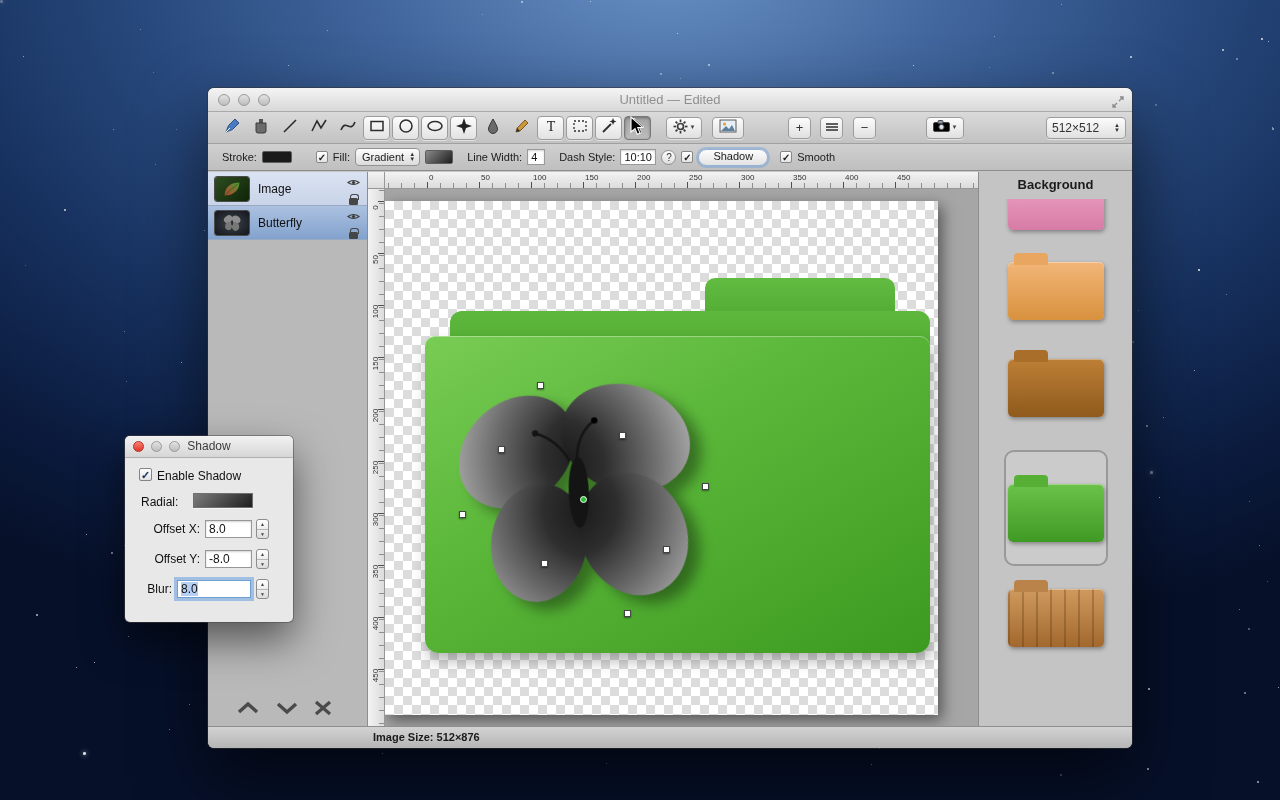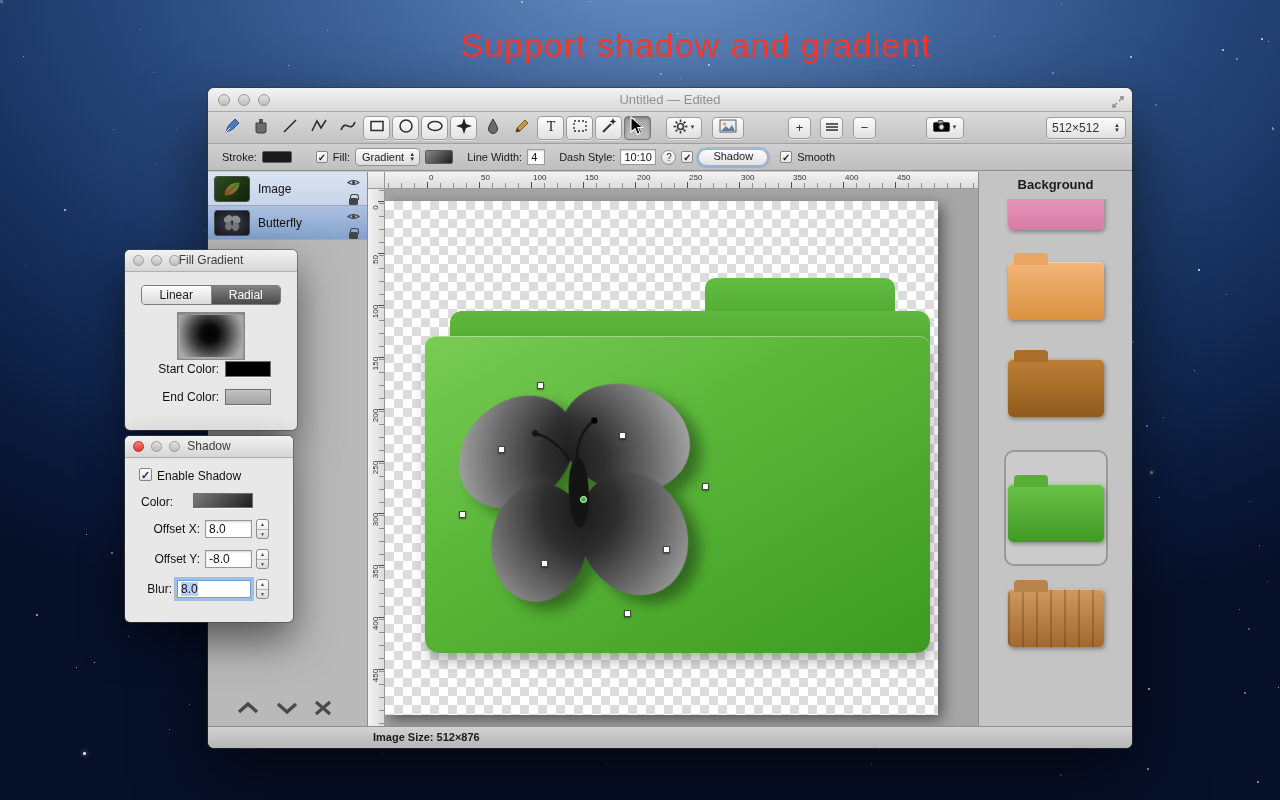--- a/index.html
+++ b/index.html
@@ -328,21 +328,20 @@
       <div class="star big" style="left: 830px; top: 610px; width: 2.5px; height: 2.5px; opacity: 0.47;"></div>
       <div class="star" style="left: 1020px; top: 156px; width: 1.6px; height: 1.6px; opacity: 0.84;"></div>
       <div class="star" style="left: 1272px; top: 127px; width: 1px; height: 1px; opacity: 0.61;"></div>
       <div class="star" style="left: 133px; top: 525px; width: 1px; height: 1px; opacity: 0.38;"></div>
       <div class="star" style="left: 336px; top: 548px; width: 1.6px; height: 1.6px; opacity: 0.75;"></div>
       <div class="star" style="left: 601px; top: 597px; width: 1px; height: 1px; opacity: 0.52;"></div>
       <div class="star" style="left: 755px; top: 672px; width: 1px; height: 1px; opacity: 0.89;"></div>
       <div class="star" style="left: 971px; top: 374px; width: 1.6px; height: 1.6px; opacity: 0.66;"></div>
       <div class="star" style="left: 1249px; top: 501px; width: 1px; height: 1px; opacity: 0.43;"></div>
     </div>
-  <div class="caption">Support shadow and gradient</div>
 
   <div class="window">
     <div class="titlebar">
       <div class="traffic">
         <div class="tl"></div>
         <div class="tl"></div>
         <div class="tl"></div>
       </div>
       <div class="wtitle">Untitled — Edited</div>
       <span class="fs-icon">
@@ -686,55 +685,34 @@
             </div>
           </div>
       </div>
     </div>
 
     <div class="statusbar">
       <span>Image Size: 512×876</span>
     </div>
   </div>
 
-  <div class="fpanel" id="gradient-panel">
-    <div class="ptitle">
-      <div class="traffic">
-        <div class="tl"></div>
-        <div class="tl"></div>
-        <div class="tl"></div>
-      </div>
-      <span>Fill Gradient</span>
-    </div>
-    <div class="seg">
-      <div class="seg-item off">Linear</div>
-      <div class="seg-item on">Radial</div>
-    </div>
-    <div class="gwell">
-      <div class="gwell-grad"></div>
-    </div>
-    <div class="g-label" style="top:112px;">Start Color:</div>
-    <div class="cswatch" style="top:111px;background:#000;"></div>
-    <div class="g-label" style="top:140px;">End Color:</div>
-    <div class="cswatch" style="top:139px;background:linear-gradient(#c2c2c2,#a5a5a5);"></div>
-  </div>
 
   <div class="fpanel" id="shadow-panel">
     <div class="ptitle">
       <div class="traffic">
         <div class="tl red"></div>
         <div class="tl"></div>
         <div class="tl"></div>
       </div>
       <span>Shadow</span>
     </div>
     <div class="scheck" style="position:absolute;left:14px;top:32px;">✓</div>
     <div class="s-label" style="left:32px;top:33px;">Enable Shadow</div>
 
-    <div class="s-label" style="left:16px;top:59px;">Color:</div>
+    <div class="s-label" style="left:16px;top:59px;">Radial:</div>
     <div class="cswatch" style="left:68px;top:57px;width:60px;height:15px;background:linear-gradient(135deg,#7b7b7b,#1f1f1f);"></div>
 
     <div class="s-label r" style="left:0;top:86px;width:75px;">Offset X:</div>
     <div class="sfield" style="left:80px;top:84px;width:47px;">8.0</div>
     <div class="stepper" style="left:131px;top:83px;">
         <span>▲</span>
         <span>▼</span>
       </div>
 
     <div class="s-label r" style="left:0;top:116px;width:75px;">Offset Y:</div>

